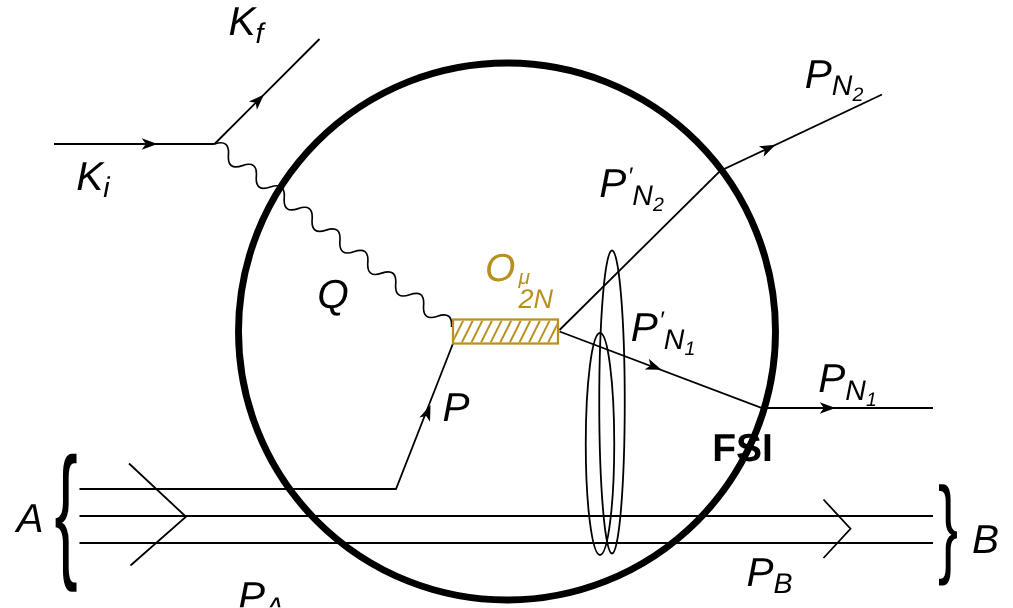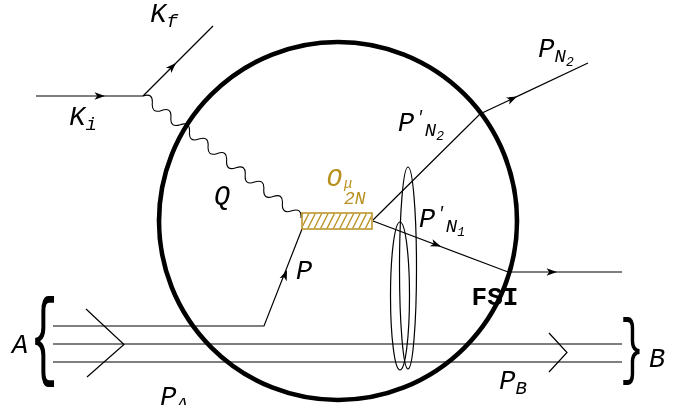--- a/index.html
+++ b/index.html
@@ -1,17 +1,17 @@
 <!DOCTYPE html>
 <html><head>
 <meta charset="utf-8">
 <style>
   html,body{margin:0;padding:0;background:#fff;}
   .stage{position:relative;width:675px;height:405px;background:#fff;overflow:hidden;
-         font-family:Liberation Mono, monospace;color:#000;}
+         font-family:Liberation Sans, sans-serif;color:#000;}
   .stage svg{position:absolute;left:0;top:0;}
   .lbl{position:absolute;transform:translate(-50%,-50%);font-style:italic;
        font-size:27px;line-height:1;white-space:nowrap;}
   .sub{font-size:19px;vertical-align:-5px;}
   .subsub{font-size:13px;vertical-align:-4px;}
   .prime{font-size:16px;vertical-align:9px;margin-left:1px;}
   .upright{font-style:normal;}
   .bold{font-weight:bold;}
   .stack{display:inline-flex;flex-direction:column;align-items:flex-start;
          vertical-align:-2px;line-height:0.95;margin-left:2px;}
@@ -75,21 +75,21 @@
     <polygon points="0,0 -10.5,-3.8 -7.8,0 -10.5,3.8" fill="#000" transform="translate(287,270) rotate(-68.4)"></polygon>
     <polygon points="0,0 -10.5,-3.8 -7.8,0 -10.5,3.8" fill="#000" transform="translate(441,246.5) rotate(20.7)"></polygon>
     <polygon points="0,0 -10.5,-3.8 -7.8,0 -10.5,3.8" fill="#000" transform="translate(557,272)"></polygon>
     <polygon points="0,0 -10.5,-3.8 -7.8,0 -10.5,3.8" fill="#000" transform="translate(517,96.5) rotate(-25.3)"></polygon>
   </svg>
 
   <div class="lbl" style="left:164px;top:17px;">
     <span>K</span><span class="sub">f</span>
   </div>
 
-  <div class="lbl" style="left:83px;top:120px;text-align:center;">
+  <div class="lbl" style="left:62px;top:120px;text-align:center;">
     <span>K</span><span class="sub">i</span>
   </div>
 
   <div class="lbl" style="left:222px;top:197px;">
     <span>Q</span>
   </div>
 
   <div class="lbl" style="left: 346px; top: 187px; font-size: 26px; color: rgb(184, 144, 30);">
     <span>O</span><span class="stack">
         <span class="top">μ</span>
@@ -102,20 +102,23 @@
   </div>
 
   <div class="lbl" style="left:556px;top:53px;text-align:right;">
     <span>P</span><span class="sub"><span>N</span><span class="subsub">2</span></span>
   </div>
 
   <div class="lbl" style="left:442px;top:222px;">
     <span>P</span><span class="prime">′</span><span class="sub"><span>N</span><span class="subsub">1</span></span>
   </div>
 
+  <div class="lbl" style="left:565px;top:256px;">
+    <span>P</span><span class="sub"><span>N</span><span class="subsub">1</span></span>
+  </div>
 
   <div class="lbl" style="left:304px;top:272px;">
     <span>P</span>
   </div>
 
   <div class="lbl upright bold" style="left:447px;top:298px;font-size:26px;margin-left:48px;">
     <span>FSI</span>
   </div>
 
   <div class="lbl" style="left:20px;top:346px;">

